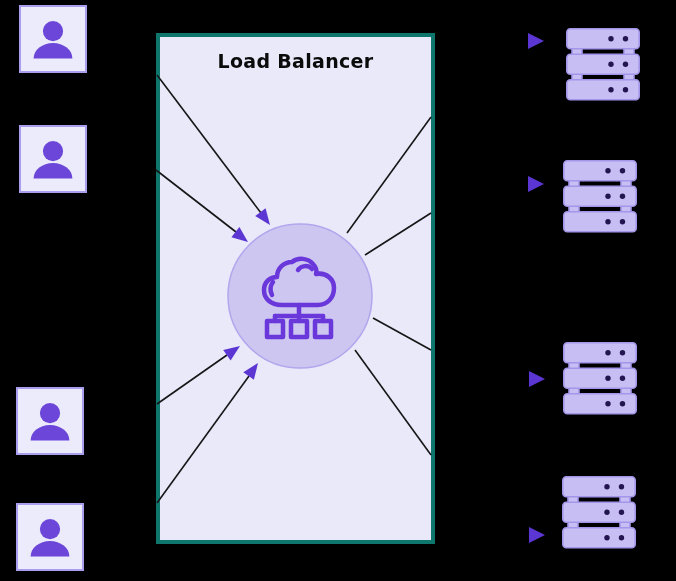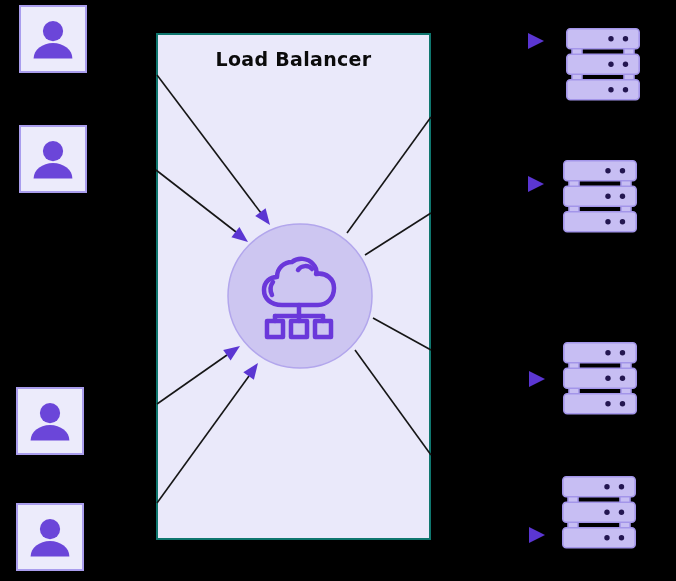--- a/index.html
+++ b/index.html
@@ -2,21 +2,21 @@
 <html><head>
 <meta charset="utf-8">
 <style>
   html,body{margin:0;padding:0;background:#000;}
   body{width:676px;height:581px;overflow:hidden;}
   .canvas{position:relative;width:676px;height:581px;background:#000;
           font-family:"DejaVu Sans","Liberation Sans",sans-serif;}
 
   
   .lb-box{position:absolute;left:156px;top:33px;width:271px;height:503px;
-          background:#eae9fa;border:2px solid #0f766e;}
+          background:#eae9fa;border:4px solid #0f766e;}
   .lb-title{position:absolute;left:0;right:0;top:13px;text-align:center;
             font-weight:700;font-size:19px;color:#0b0b0b;letter-spacing:.3px;}
 
   
   .user-box{position:absolute;width:64px;height:64px;background:#ecebfb;
             border:2px solid #a99ded;display:flex;align-items:center;justify-content:center;}
   .user-box svg{display:block;}
 
   
   .server{position:absolute;width:74px;height:73px;}

